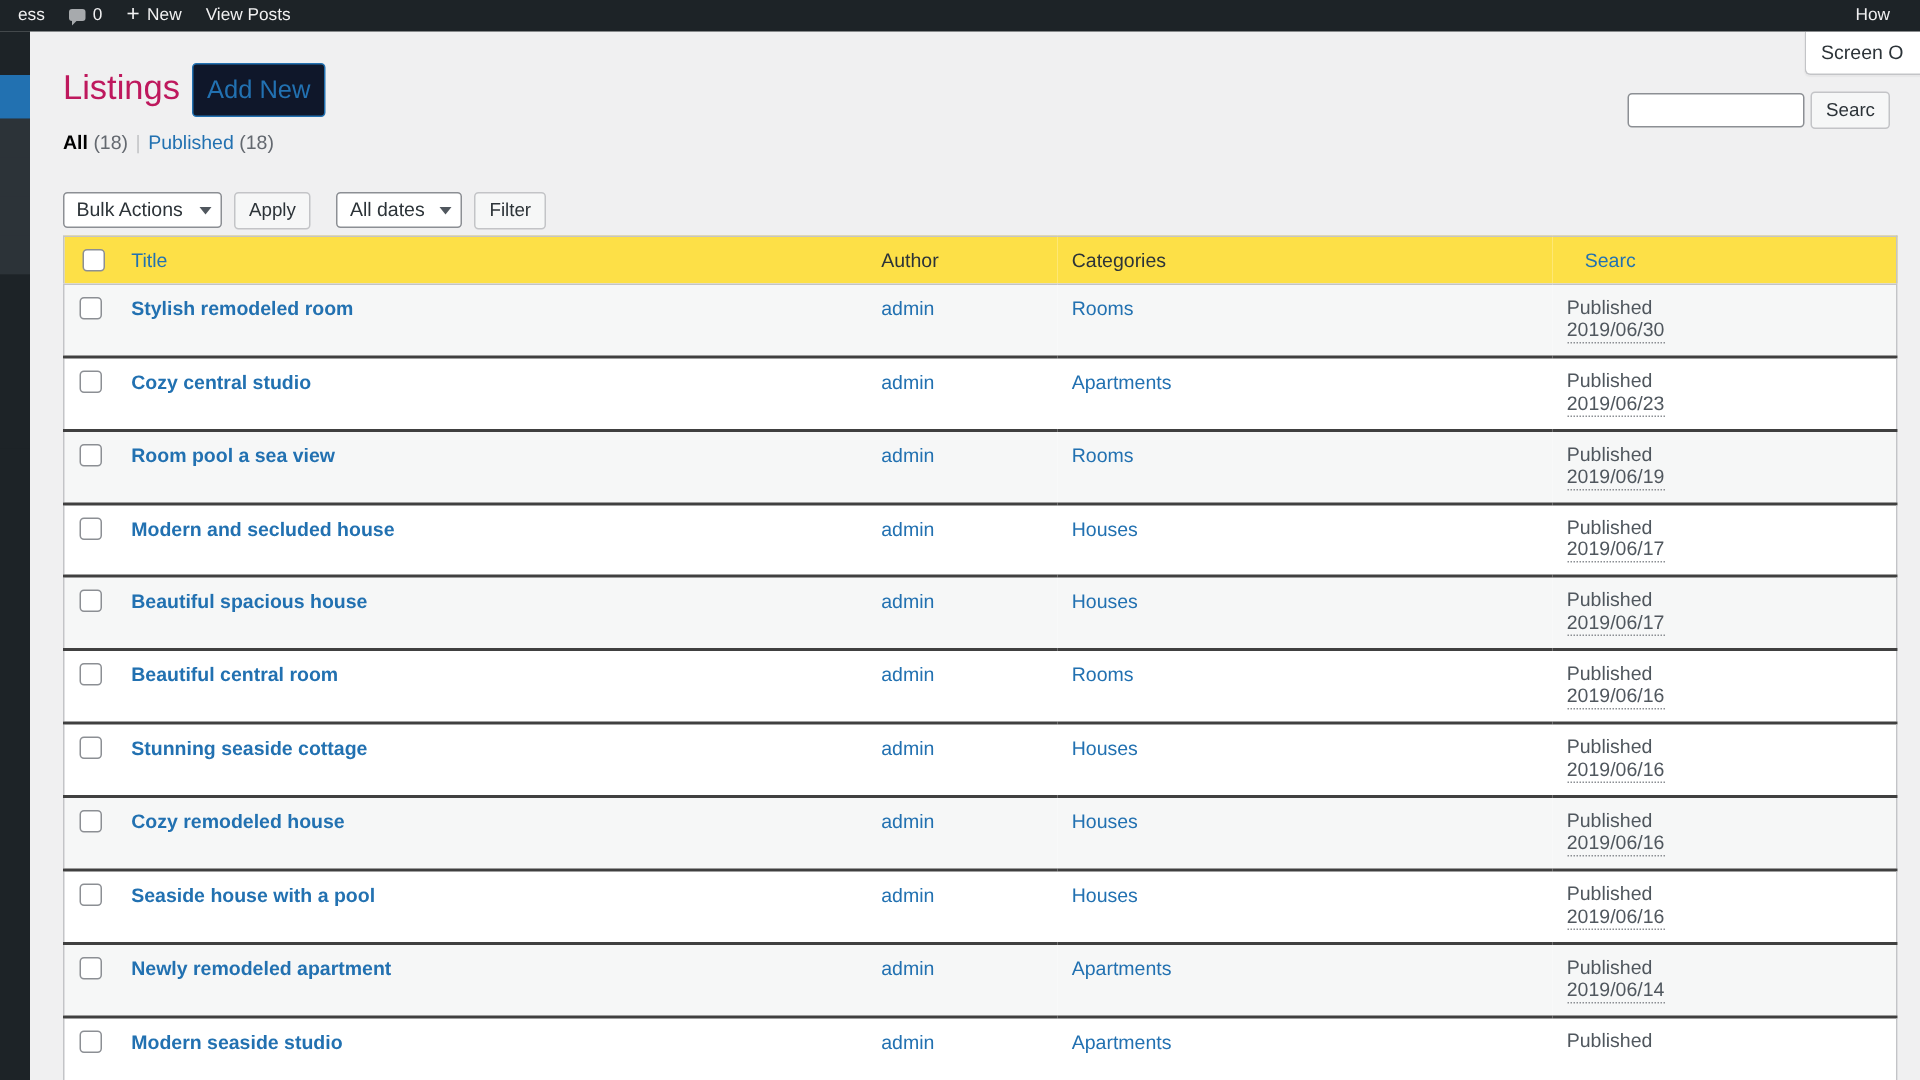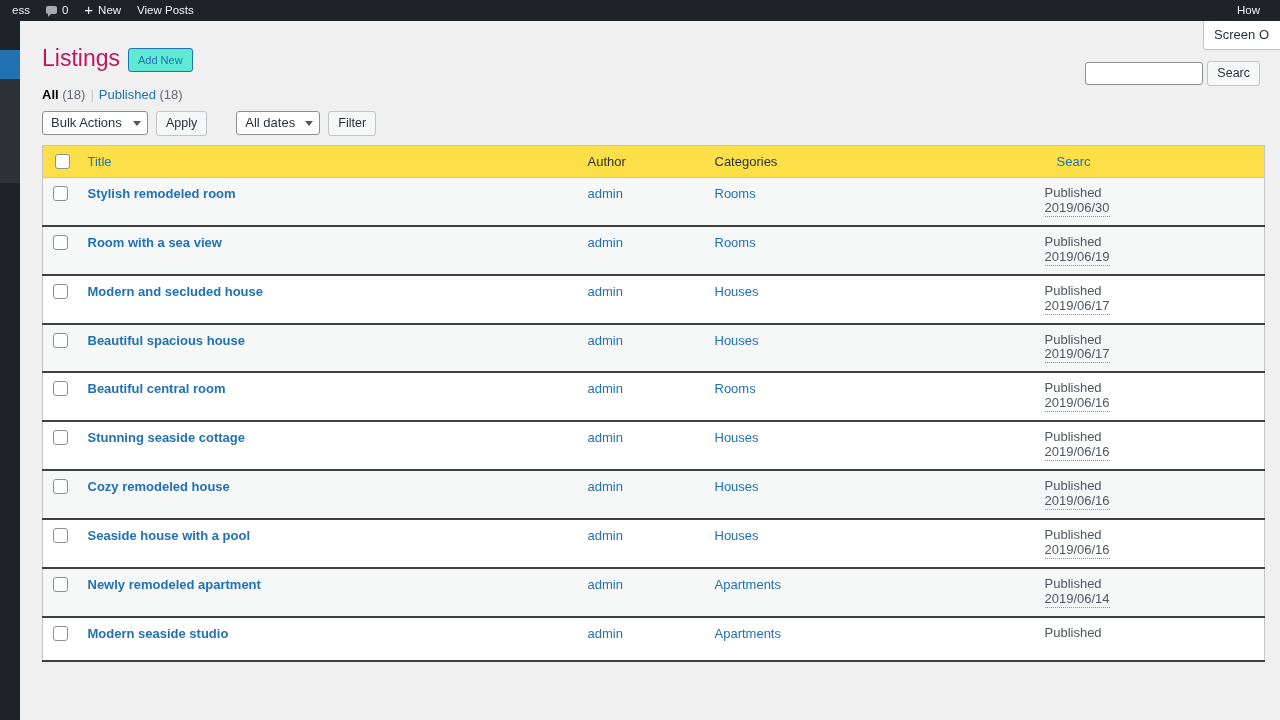--- a/index.html
+++ b/index.html
@@ -147,37 +147,37 @@
     font-size: 23px;
     font-weight: 400;
     color: #be185d;
     margin: 0;
     padding: 4px 0 4px 0;
     line-height: 1.3;
     display: inline-block;
   }
   .page-title-action {
     display: inline-block;
-    background: #5eead4;
+    background: #0f172a;
     border: 1px solid #2271b1;
     border-radius: 3px;
     color: #2271b1;
-    font-size: 11px;
+    font-size: 17px;
     line-height: 2;
     padding: 0 9px;
     text-decoration: none;
     white-space: nowrap;
     position: relative;
     top: 1px;
   }
 
   
   ul.subsubsub {
     list-style: none;
-    margin: 9px 0 9px 0;
+    margin: 9px 0 21px 0;
     padding: 0;
     font-size: 13px;
     color: #50575e;
     display: flex;
     align-items: center;
   }
   ul.subsubsub li { margin: 0; display: inline; }
   ul.subsubsub a { color: #2271b1; text-decoration: none; }
   ul.subsubsub a.current { color: #000; font-weight: 600; }
   ul.subsubsub .count { color: #646970; }
@@ -214,22 +214,22 @@
     font-size: 12.5px;
     padding: 0 9px;
     white-space: nowrap;
   }
 
   
   .tablenav {
     height: 30px;
     margin: 9px 0 4px 0;
     display: flex;
-    align-items: flex-start;
-    gap: 12px;
+    align-items: flex-end;
+    gap: 0;
   }
   .bulkactions, .actions { display: flex; align-items: center; }
   select.wp-select {
     -webkit-appearance: none;
     appearance: none;
     background: #fff;
     border: 1px solid #8c8f94;
     border-radius: 3px;
     height: 24px;
     font-size: 13px;
@@ -472,23 +472,33 @@
           <tr class="alternate">
             <td class="cb-cell"><input type="checkbox" style=""></td>
             <td><a class="row-title">Stylish remodeled room</a></td>
             <td class="author-cell"><a>admin</a></td>
             <td class="cats-cell"><a>Rooms</a></td>
             <td class="date-cell">
               <span class="d-status">Published</span>
               <span class="d-date">2019/06/30</span>
             </td>
           </tr>
+          <tr class="normal">
+            <td class="cb-cell"><input type="checkbox" style=""></td>
+            <td><a class="row-title">Cozy central studio</a></td>
+            <td class="author-cell"><a>admin</a></td>
+            <td class="cats-cell"><a>Apartments</a></td>
+            <td class="date-cell">
+              <span class="d-status">Published</span>
+              <span class="d-date">2019/06/23</span>
+            </td>
+          </tr>
           <tr class="alternate">
             <td class="cb-cell"><input type="checkbox" style=""></td>
-            <td><a class="row-title">Room with a sea view</a></td>
+            <td><a class="row-title">Room pool a sea view</a></td>
             <td class="author-cell"><a>admin</a></td>
             <td class="cats-cell"><a>Rooms</a></td>
             <td class="date-cell">
               <span class="d-status">Published</span>
               <span class="d-date">2019/06/19</span>
             </td>
           </tr>
           <tr class="normal">
             <td class="cb-cell"><input type="checkbox" style=""></td>
             <td><a class="row-title">Modern and secluded house</a></td>

